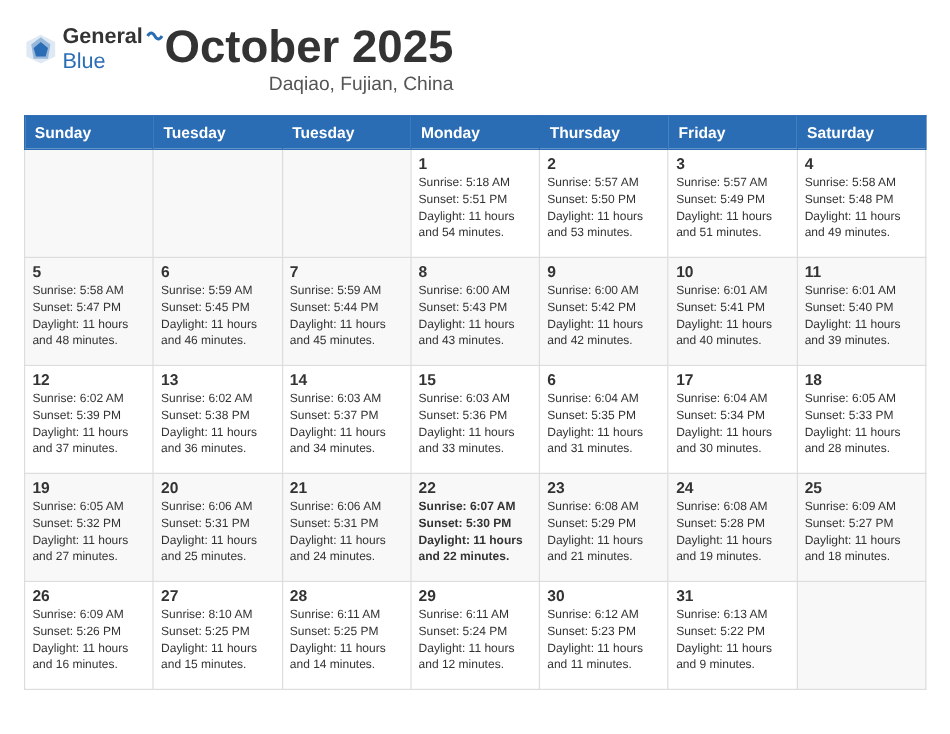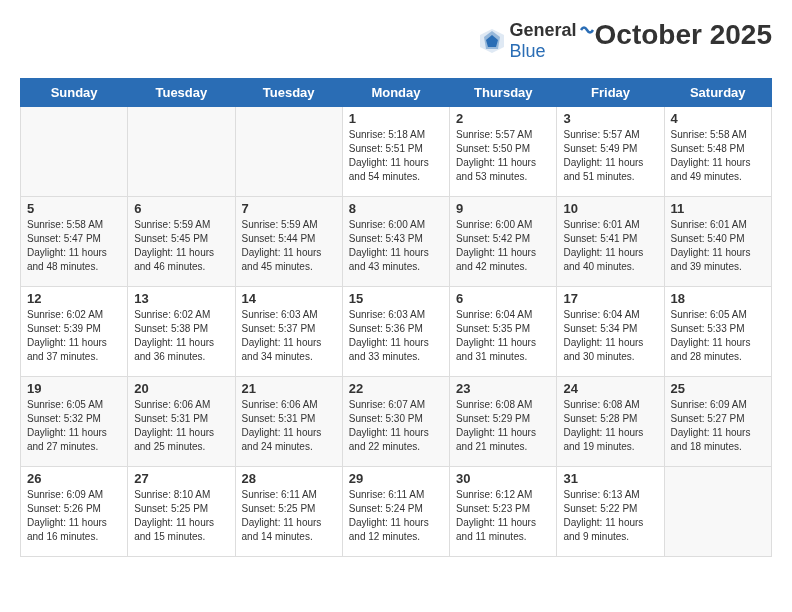--- a/index.html
+++ b/index.html
@@ -5,21 +5,21 @@
     * { box-sizing: border-box; margin: 0; padding: 0; }
     body {
       font-family: Arial, sans-serif;
       background: #fff;
       width: 792px;
       min-height: 612px;
       padding: 20px;
     }
     .header {
       display: flex;
-      justify-content: flex-end;
+      justify-content: flex-start;
       align-items: flex-start;
       margin-bottom: 16px;
     }
     .logo {
       display: flex;
       align-items: center;
       gap: 4px;
     }
     .logo-text-general {
       font-size: 18px;
@@ -32,38 +32,38 @@
       color: #2a6db5;
     }
     .logo-icon {
       width: 28px;
       height: 28px;
     }
     .title-area {
       text-align: right;
     }
     .month-title {
-      font-size: 28px;
+      font-size: 38px;
       font-weight: bold;
       color: #333;
       line-height: 1.1;
     }
     .location {
       font-size: 16px;
       color: #555;
     }
     .calendar {
       width: 100%;
       border-collapse: collapse;
       border: 1px solid #ccc;
     }
     .calendar th {
       background-color: #2a6db5;
       color: #fff;
-      text-align: center;
+      text-align: left;
       padding: 6px 8px;
       font-size: 13px;
       font-weight: bold;
       border: 1px solid #2a6db5;
     }
     .calendar td {
       width: 108px;
       vertical-align: top;
       padding: 4px 6px;
       border: 1px solid #ddd;
@@ -107,20 +107,21 @@
           <path d="M2,10 Q5,5 8,10 Q11,15 14,10" stroke="#2a6db5" stroke-width="2.5" fill="none"></path>
         </svg>
       </div>
       <div>
         <span class="logo-text-blue">Blue</span>
       </div>
     </div>
   </div>
   <div class="title-area">
     <div class="month-title">October 2025</div>
+    <div class="location">Daqiao, Fujian, China</div>
   </div>
 </div>
 
 <table class="calendar">
   <thead>
     <tr>
     <th>Sunday</th>
         <th>Tuesday</th>
         <th>Tuesday</th>
         <th>Monday</th>
@@ -282,21 +283,21 @@
         </td>
         <td>
           <span class="day-number">21</span>
           <div class="day-info" style="white-space: pre-line;">Sunrise: 6:06 AM
 Sunset: 5:31 PM
 Daylight: 11 hours
 and 24 minutes.</div>
         </td>
         <td>
           <span class="day-number">22</span>
-          <div class="day-info" style="white-space: pre-line;">Sunrise: 6:07 AM
+          <div class="day-info" style="white-space: pre-line; font-weight: bold;">Sunrise: 6:07 AM
 Sunset: 5:30 PM
 Daylight: 11 hours
 and 22 minutes.</div>
         </td>
         <td>
           <span class="day-number">23</span>
           <div class="day-info" style="white-space: pre-line;">Sunrise: 6:08 AM
 Sunset: 5:29 PM
 Daylight: 11 hours
 and 21 minutes.</div>

